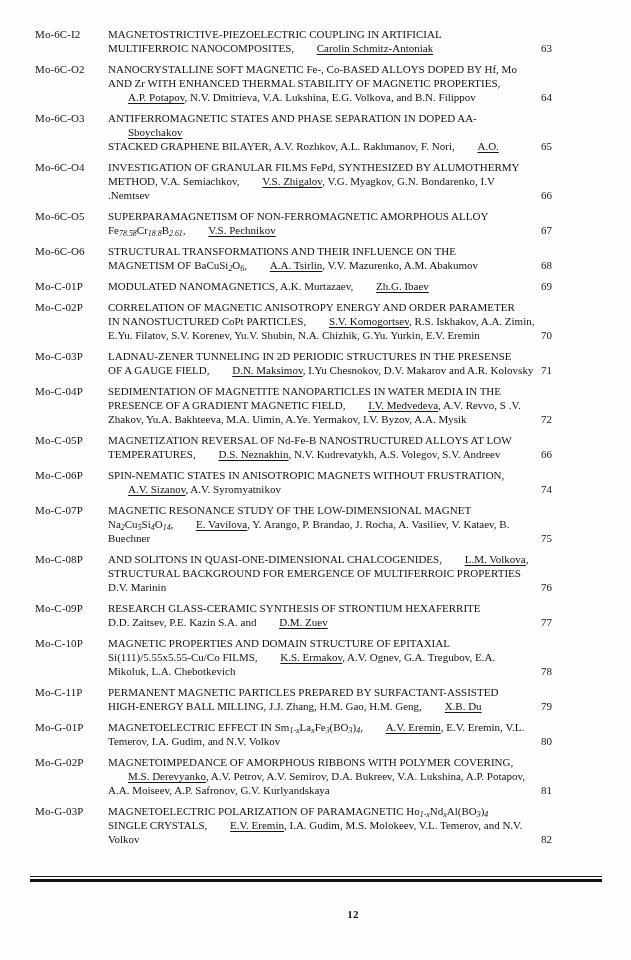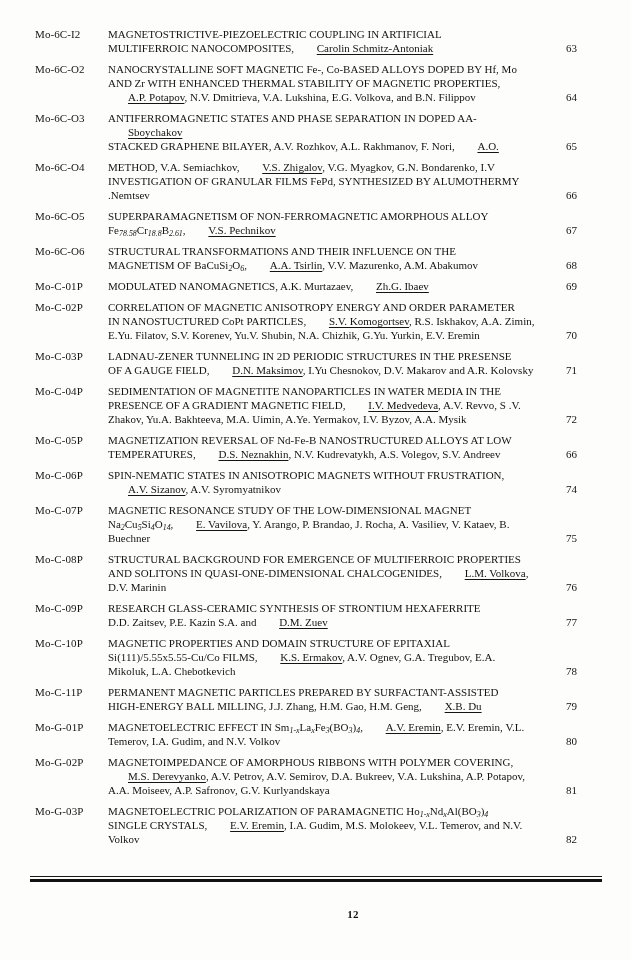--- a/index.html
+++ b/index.html
@@ -32,21 +32,21 @@
     flex: none;
     letter-spacing: 0.1px;
   }
   .title {
     width: 433px;
     flex: none;
   }
   .line { white-space: nowrap; }
   .pagenum {
     flex: 1;
-    text-align: right;
+    text-align: left;
     align-self: flex-end;
   }
   .u { text-decoration: underline; text-underline-offset: 1.5px; padding-left: 20px; }
   sub {
     font-size: 0.72em;
     line-height: 0;
     vertical-align: -0.25em;
     font-style: italic;
   }
   .rule {
@@ -98,22 +98,22 @@
           <div class="line"><span>ANTIFERROMAGNETIC STATES AND PHASE SEPARATION IN DOPED AA-</span></div>
           <div class="line"><span class="u">Sboychakov</span></div>
           <div class="line"><span>STACKED GRAPHENE BILAYER, A.V. Rozhkov, A.L. Rakhmanov, F. Nori, </span><span class="u">A.O.</span></div>
         </div>
     <div class="pagenum">65</div>
   </div>
 
   <div class="entry">
     <div class="code">Mo-6C-O4</div>
     <div class="title">
+          <div class="line"><span>INVESTIGATION OF GRANULAR FILMS FePd, SYNTHESIZED BY ALUMOTHERMY</span></div>
           <div class="line"><span>METHOD, V.A. Semiachkov, </span><span class="u">V.S. Zhigalov</span><span>, V.G. Myagkov, G.N. Bondarenko, I.V</span></div>
-          <div class="line"><span>INVESTIGATION OF GRANULAR FILMS FePd, SYNTHESIZED BY ALUMOTHERMY</span></div>
           <div class="line"><span>.Nemtsev</span></div>
         </div>
     <div class="pagenum">66</div>
   </div>
 
   <div class="entry">
     <div class="code">Mo-6C-O5</div>
     <div class="title">
           <div class="line"><span>SUPERPARAMAGNETISM OF NON-FERROMAGNETIC AMORPHOUS ALLOY</span></div>
           <div class="line"><span>Fe</span><sub>78.58</sub><span>Cr</span><sub>18.8</sub><span>B</span><sub>2.61</sub><span>, </span><span class="u">V.S. Pechnikov</span></div>
@@ -191,22 +191,22 @@
           <div class="line"><span>MAGNETIC RESONANCE STUDY OF THE LOW-DIMENSIONAL MAGNET</span></div>
           <div class="line"><span>Na</span><sub>2</sub><span>Cu</span><sub>5</sub><span>Si</span><sub>4</sub><span>O</span><sub>14</sub><span>, </span><span class="u">E. Vavilova</span><span>, Y. Arango, P. Brandao, J. Rocha, A. Vasiliev, V. Kataev, B.</span></div>
           <div class="line"><span>Buechner</span></div>
         </div>
     <div class="pagenum">75</div>
   </div>
 
   <div class="entry">
     <div class="code">Mo-C-08P</div>
     <div class="title">
+          <div class="line"><span>AND SOLITONS IN QUASI-ONE-DIMENSIONAL CHALCOGENIDES, </span><span class="u">L.M. Volkova</span><span>,</span></div>
           <div class="line"><span>STRUCTURAL BACKGROUND FOR EMERGENCE OF MULTIFERROIC PROPERTIES</span></div>
-          <div class="line"><span>AND SOLITONS IN QUASI-ONE-DIMENSIONAL CHALCOGENIDES, </span><span class="u">L.M. Volkova</span><span>,</span></div>
           <div class="line"><span>D.V. Marinin</span></div>
         </div>
     <div class="pagenum">76</div>
   </div>
 
   <div class="entry">
     <div class="code">Mo-C-09P</div>
     <div class="title">
           <div class="line"><span>RESEARCH GLASS-CERAMIC SYNTHESIS OF STRONTIUM HEXAFERRITE</span></div>
           <div class="line"><span>D.D. Zaitsev, P.E. Kazin S.A. and </span><span class="u">D.M. Zuev</span></div>

